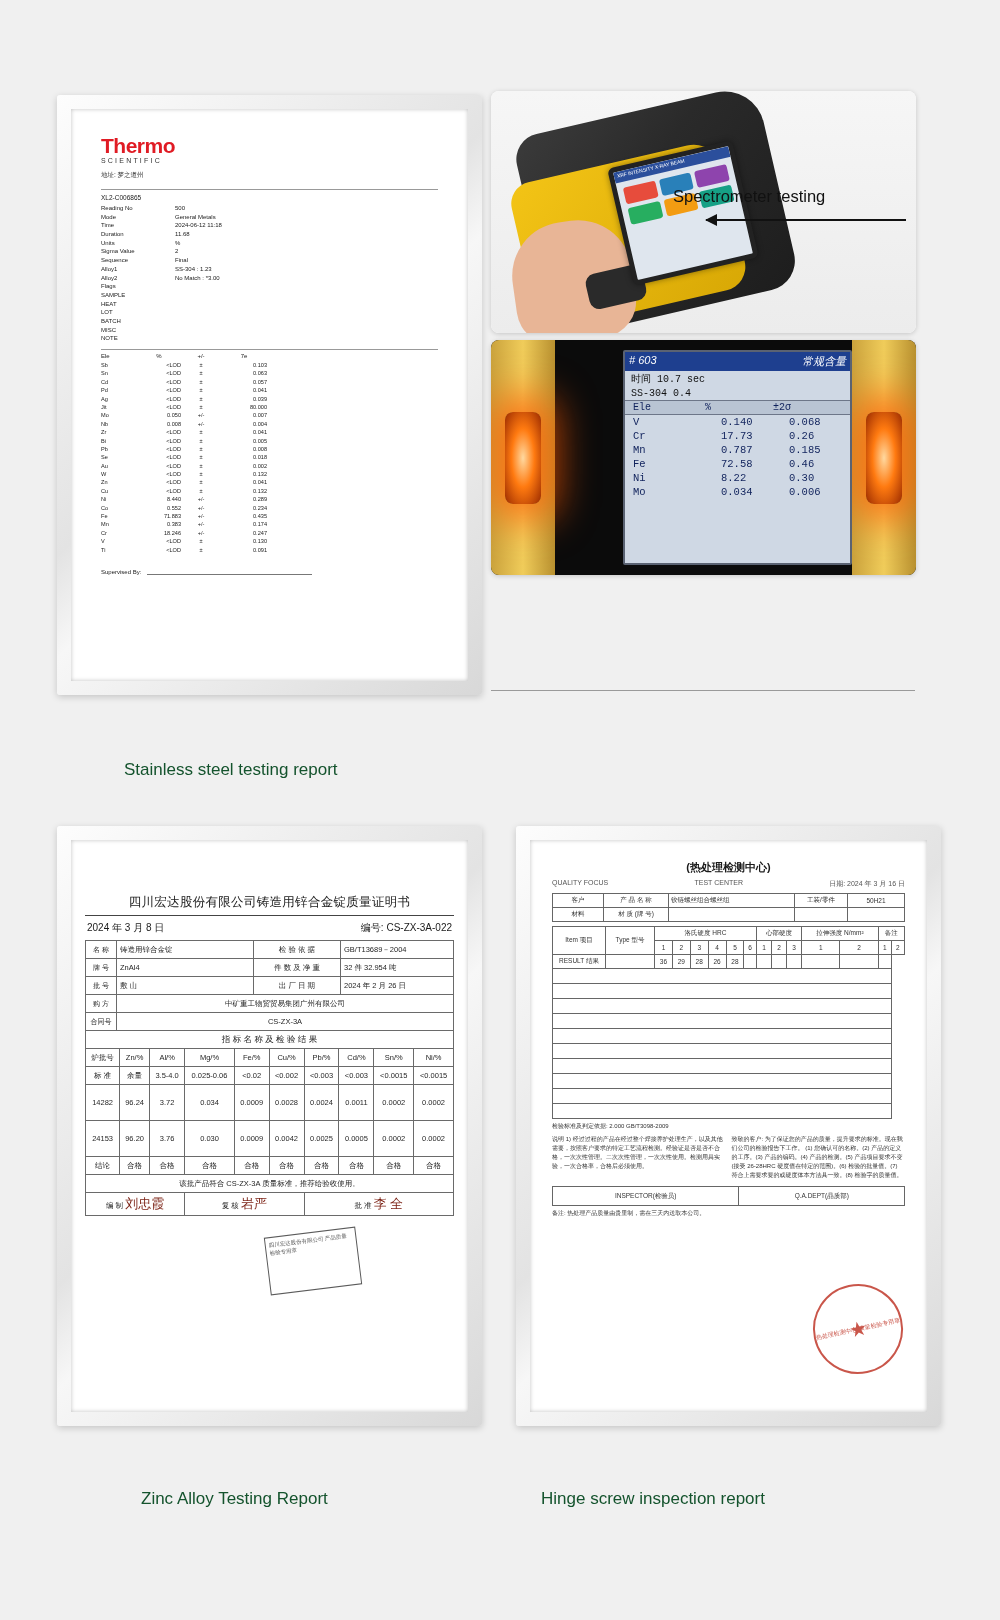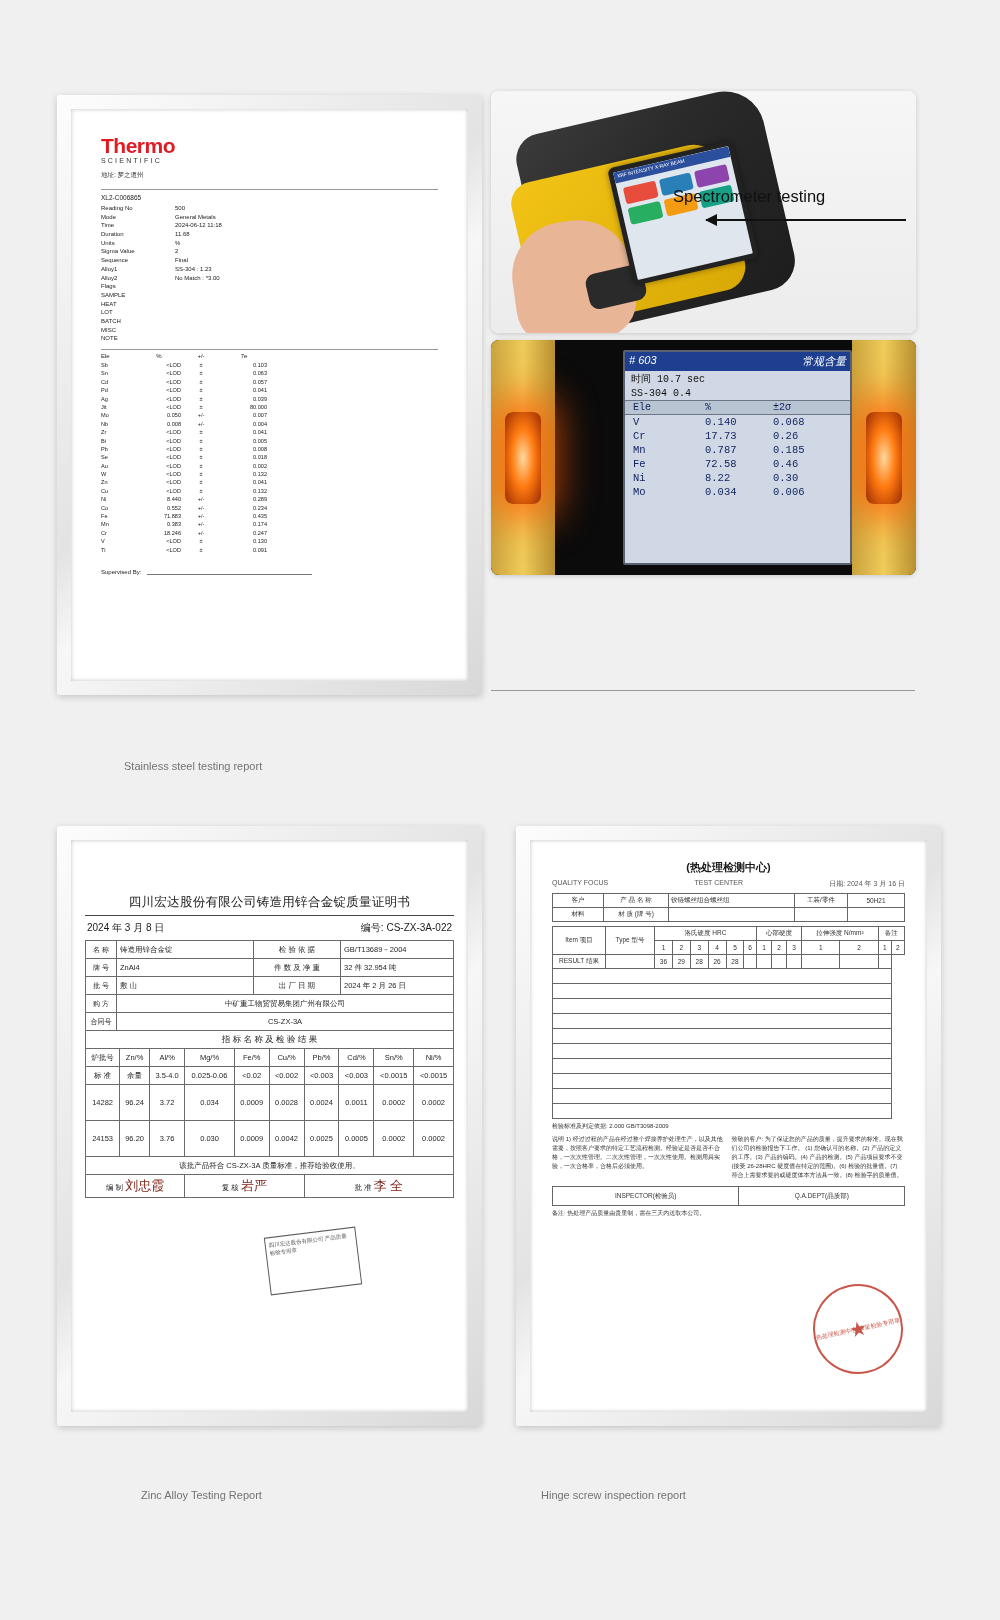--- a/index.html
+++ b/index.html
@@ -92,26 +92,26 @@
       background:#cfd8e4;border:2px solid #5a6272;border-radius:2px;overflow:hidden;}
   .lcd-title{background:#1e3f8f;color:#fff;font-size:11px;padding:2px 4px;display:flex;justify-content:space-between;font-style:italic;}
   .lcd-line{font-size:10px;color:#111;padding:1px 6px;font-family:"Liberation Mono",monospace;}
   .lcd-tblhead{display:flex;font-size:10px;background:#b9c4d3;border-top:1px solid #6d7688;border-bottom:1px solid #6d7688;
       font-family:"Liberation Mono",monospace;color:#10225c;padding:1px 0;}
   .lcd-tblhead span:nth-child(1){width:72px;padding-left:8px;}
   .lcd-tblhead span:nth-child(2){width:68px;}
   .lcd-tblhead span:nth-child(3){width:60px;}
   .lcd-row{display:flex;font-size:10.5px;font-family:"Liberation Mono",monospace;color:#10225c;padding:1px 0;}
   .lcd-row span:nth-child(1){width:72px;padding-left:8px;}
-  .lcd-row span:nth-child(2){width:68px;}
+  .lcd-row span:nth-child(2){width:68px;margin-left:16px;}
   .lcd-row span:nth-child(3){width:60px;}
   .divider{position:absolute;left:491px;top:690px;width:424px;border-top:1px solid #9a9a9a;}
 
   
-  .caption{position:absolute;font-size:11px;color:#737373;}
+  .caption{position:absolute;font-size:17px;color:#14532d;}
   #cap-1{left:124px;top:760px;}
   #cap-2{left:141px;top:1489px;}
   #cap-3{left:541px;top:1489px;}
 
   
   #zinc-frame{left:57px;top:826px;width:425px;height:600px;}
   .cn-page{padding:16px 14px;box-sizing:border-box;height:100%;font-family:"Liberation Sans",sans-serif;color:#1b1b1b;}
   .cn-title{text-align:center;font-size:12.5px;font-weight:normal;letter-spacing:.3px;border-bottom:1px solid #444;padding-bottom:4px;margin-top:38px;}
   .cn-row2{display:flex;justify-content:space-between;font-size:10px;margin:5px 2px 5px 2px;}
   table.cn{width:100%;border-collapse:collapse;font-size:7.5px;}
@@ -545,20 +545,32 @@
           <td class="ctr">3.76</td>
           <td class="ctr">0.030</td>
           <td class="ctr">0.0009</td>
           <td class="ctr">0.0042</td>
           <td class="ctr">0.0025</td>
           <td class="ctr">0.0005</td>
           <td class="ctr">0.0002</td>
           <td class="ctr">0.0002</td>
         </tr>
         <tr>
+          <td class="ctr">结论</td>
+          <td class="ctr">合格</td>
+          <td class="ctr">合格</td>
+          <td class="ctr">合格</td>
+          <td class="ctr">合格</td>
+          <td class="ctr">合格</td>
+          <td class="ctr">合格</td>
+          <td class="ctr">合格</td>
+          <td class="ctr">合格</td>
+          <td class="ctr">合格</td>
+        </tr>
+        <tr>
           <td class="ctr" colspan="10">该批产品符合 CS-ZX-3A 质量标准，推荐给验收使用。</td>
         </tr>
         <tr>
           <td class="ctr" colspan="3">
             <span>编 制</span>
             <span class="sign">刘忠霞</span>
           </td>
           <td class="ctr" colspan="3">
             <span>复 核</span>
             <span class="sign">岩严</span>

